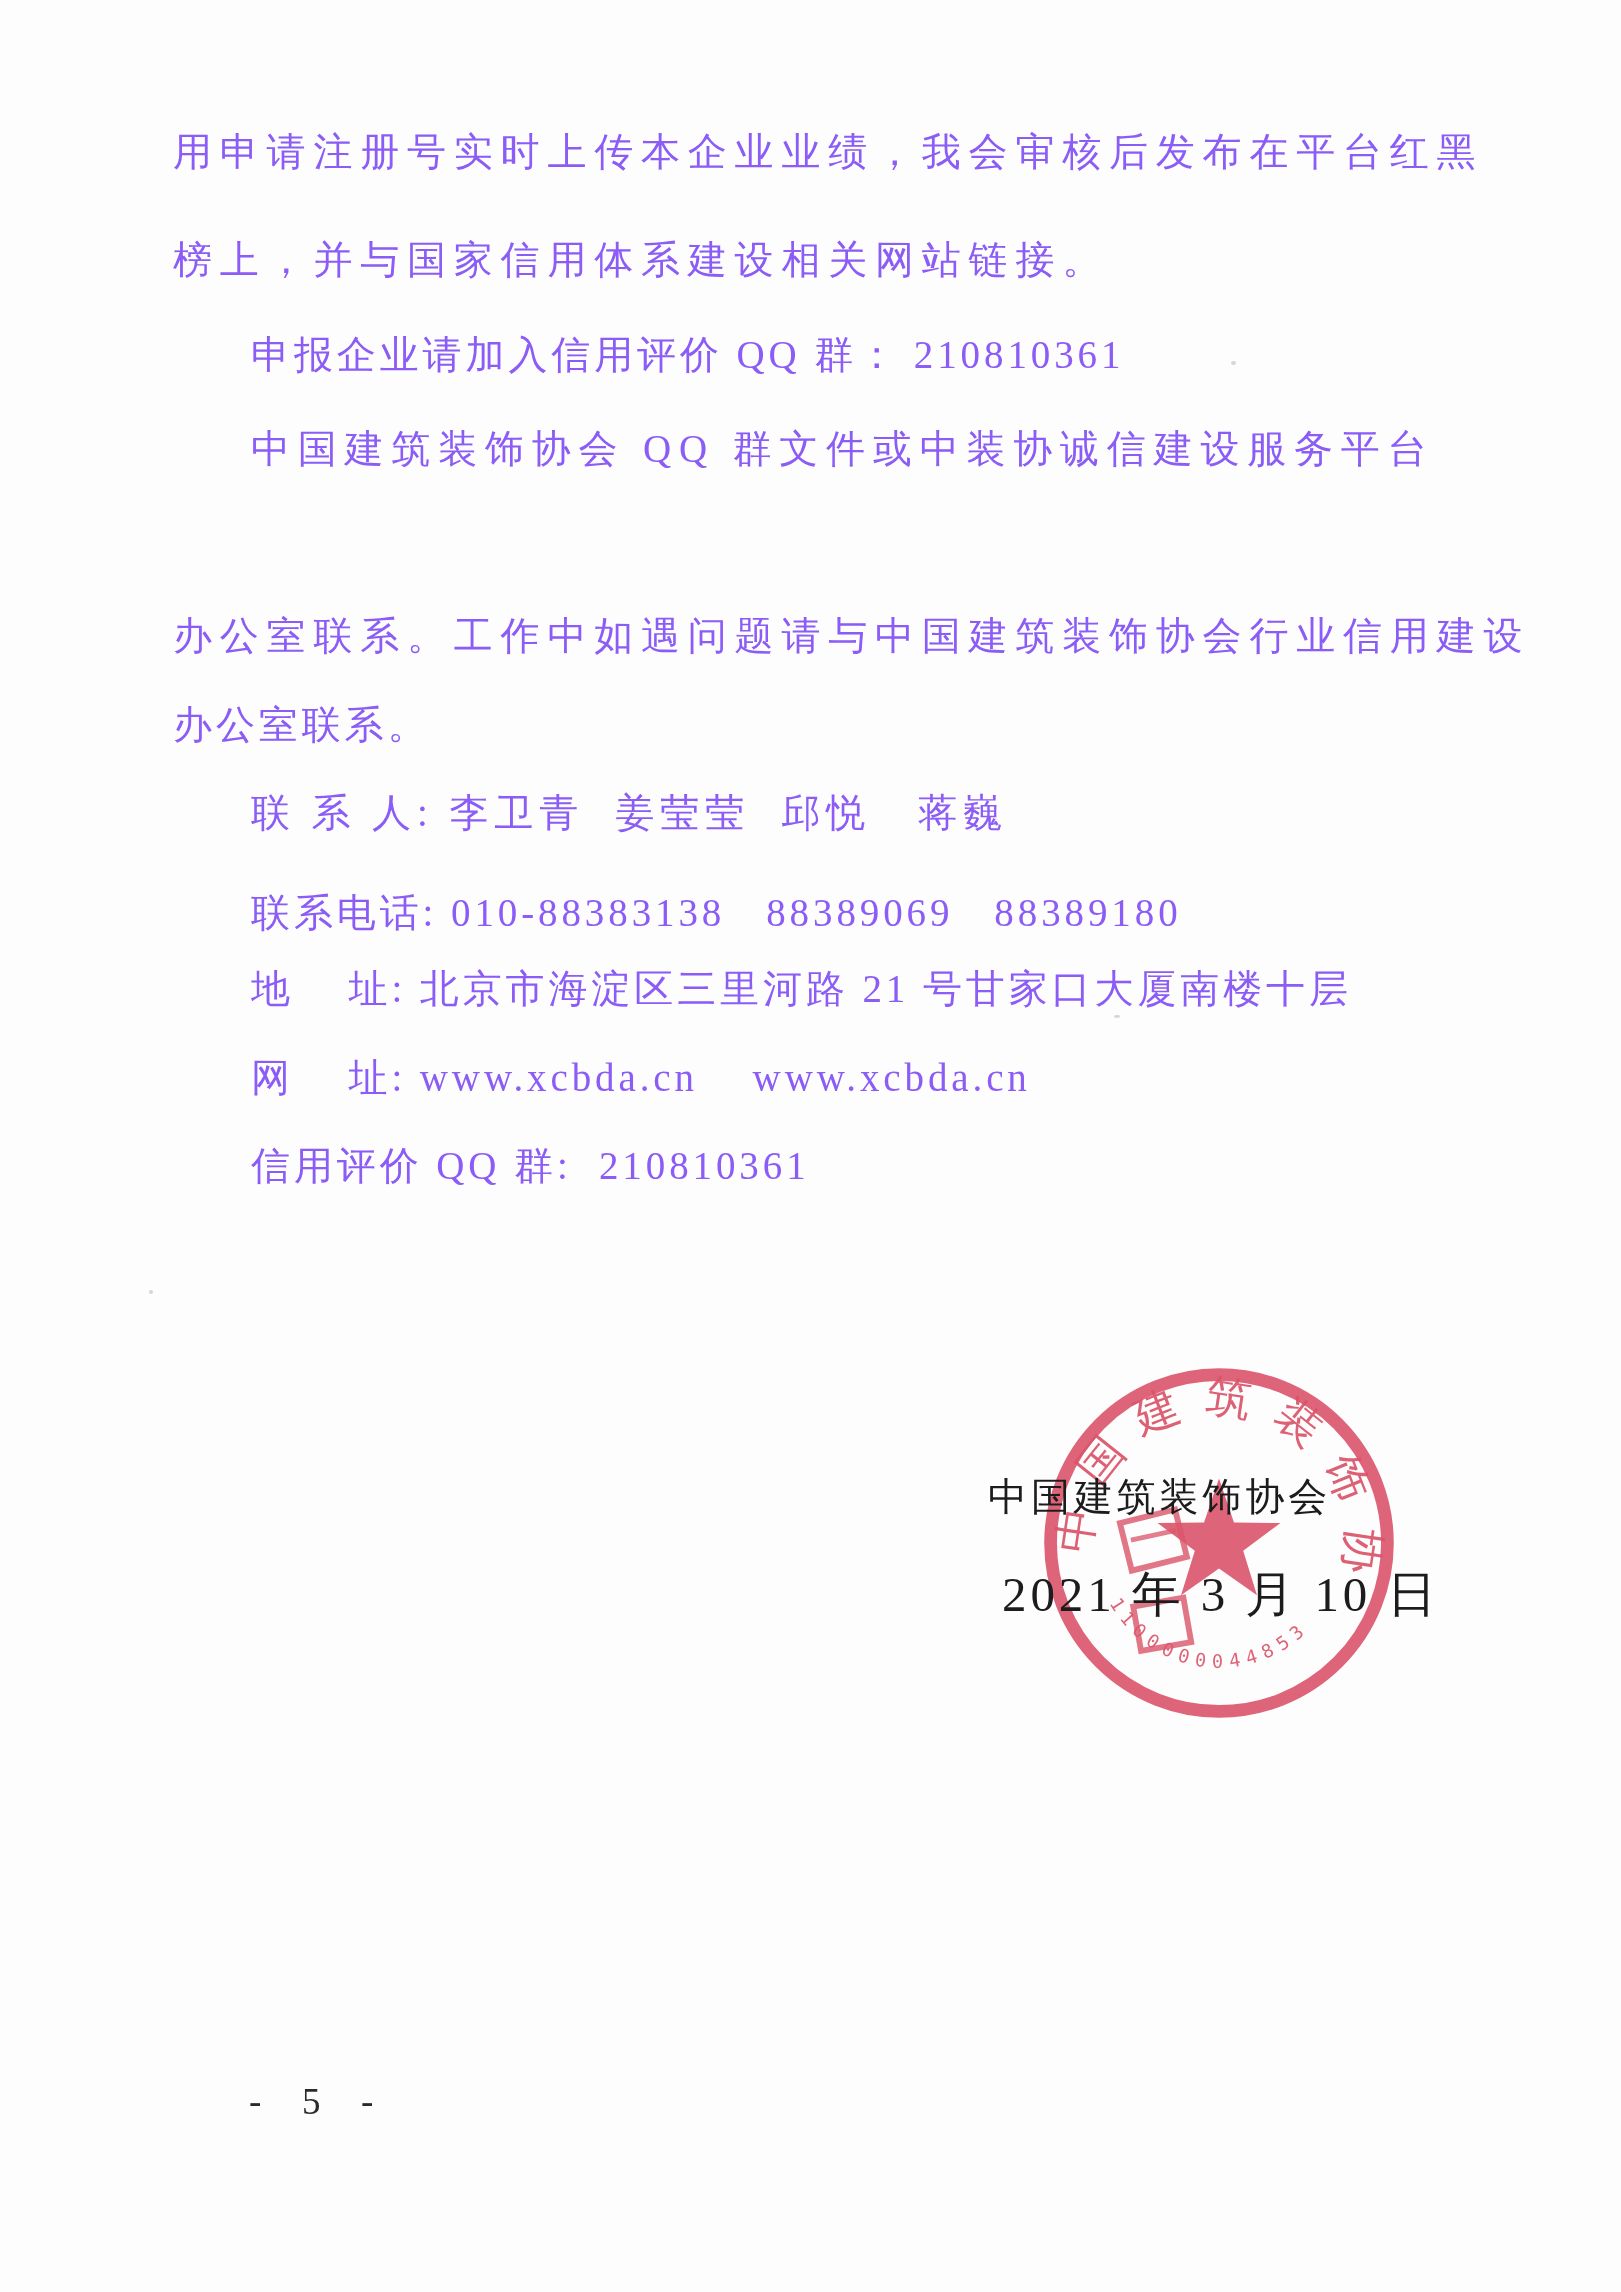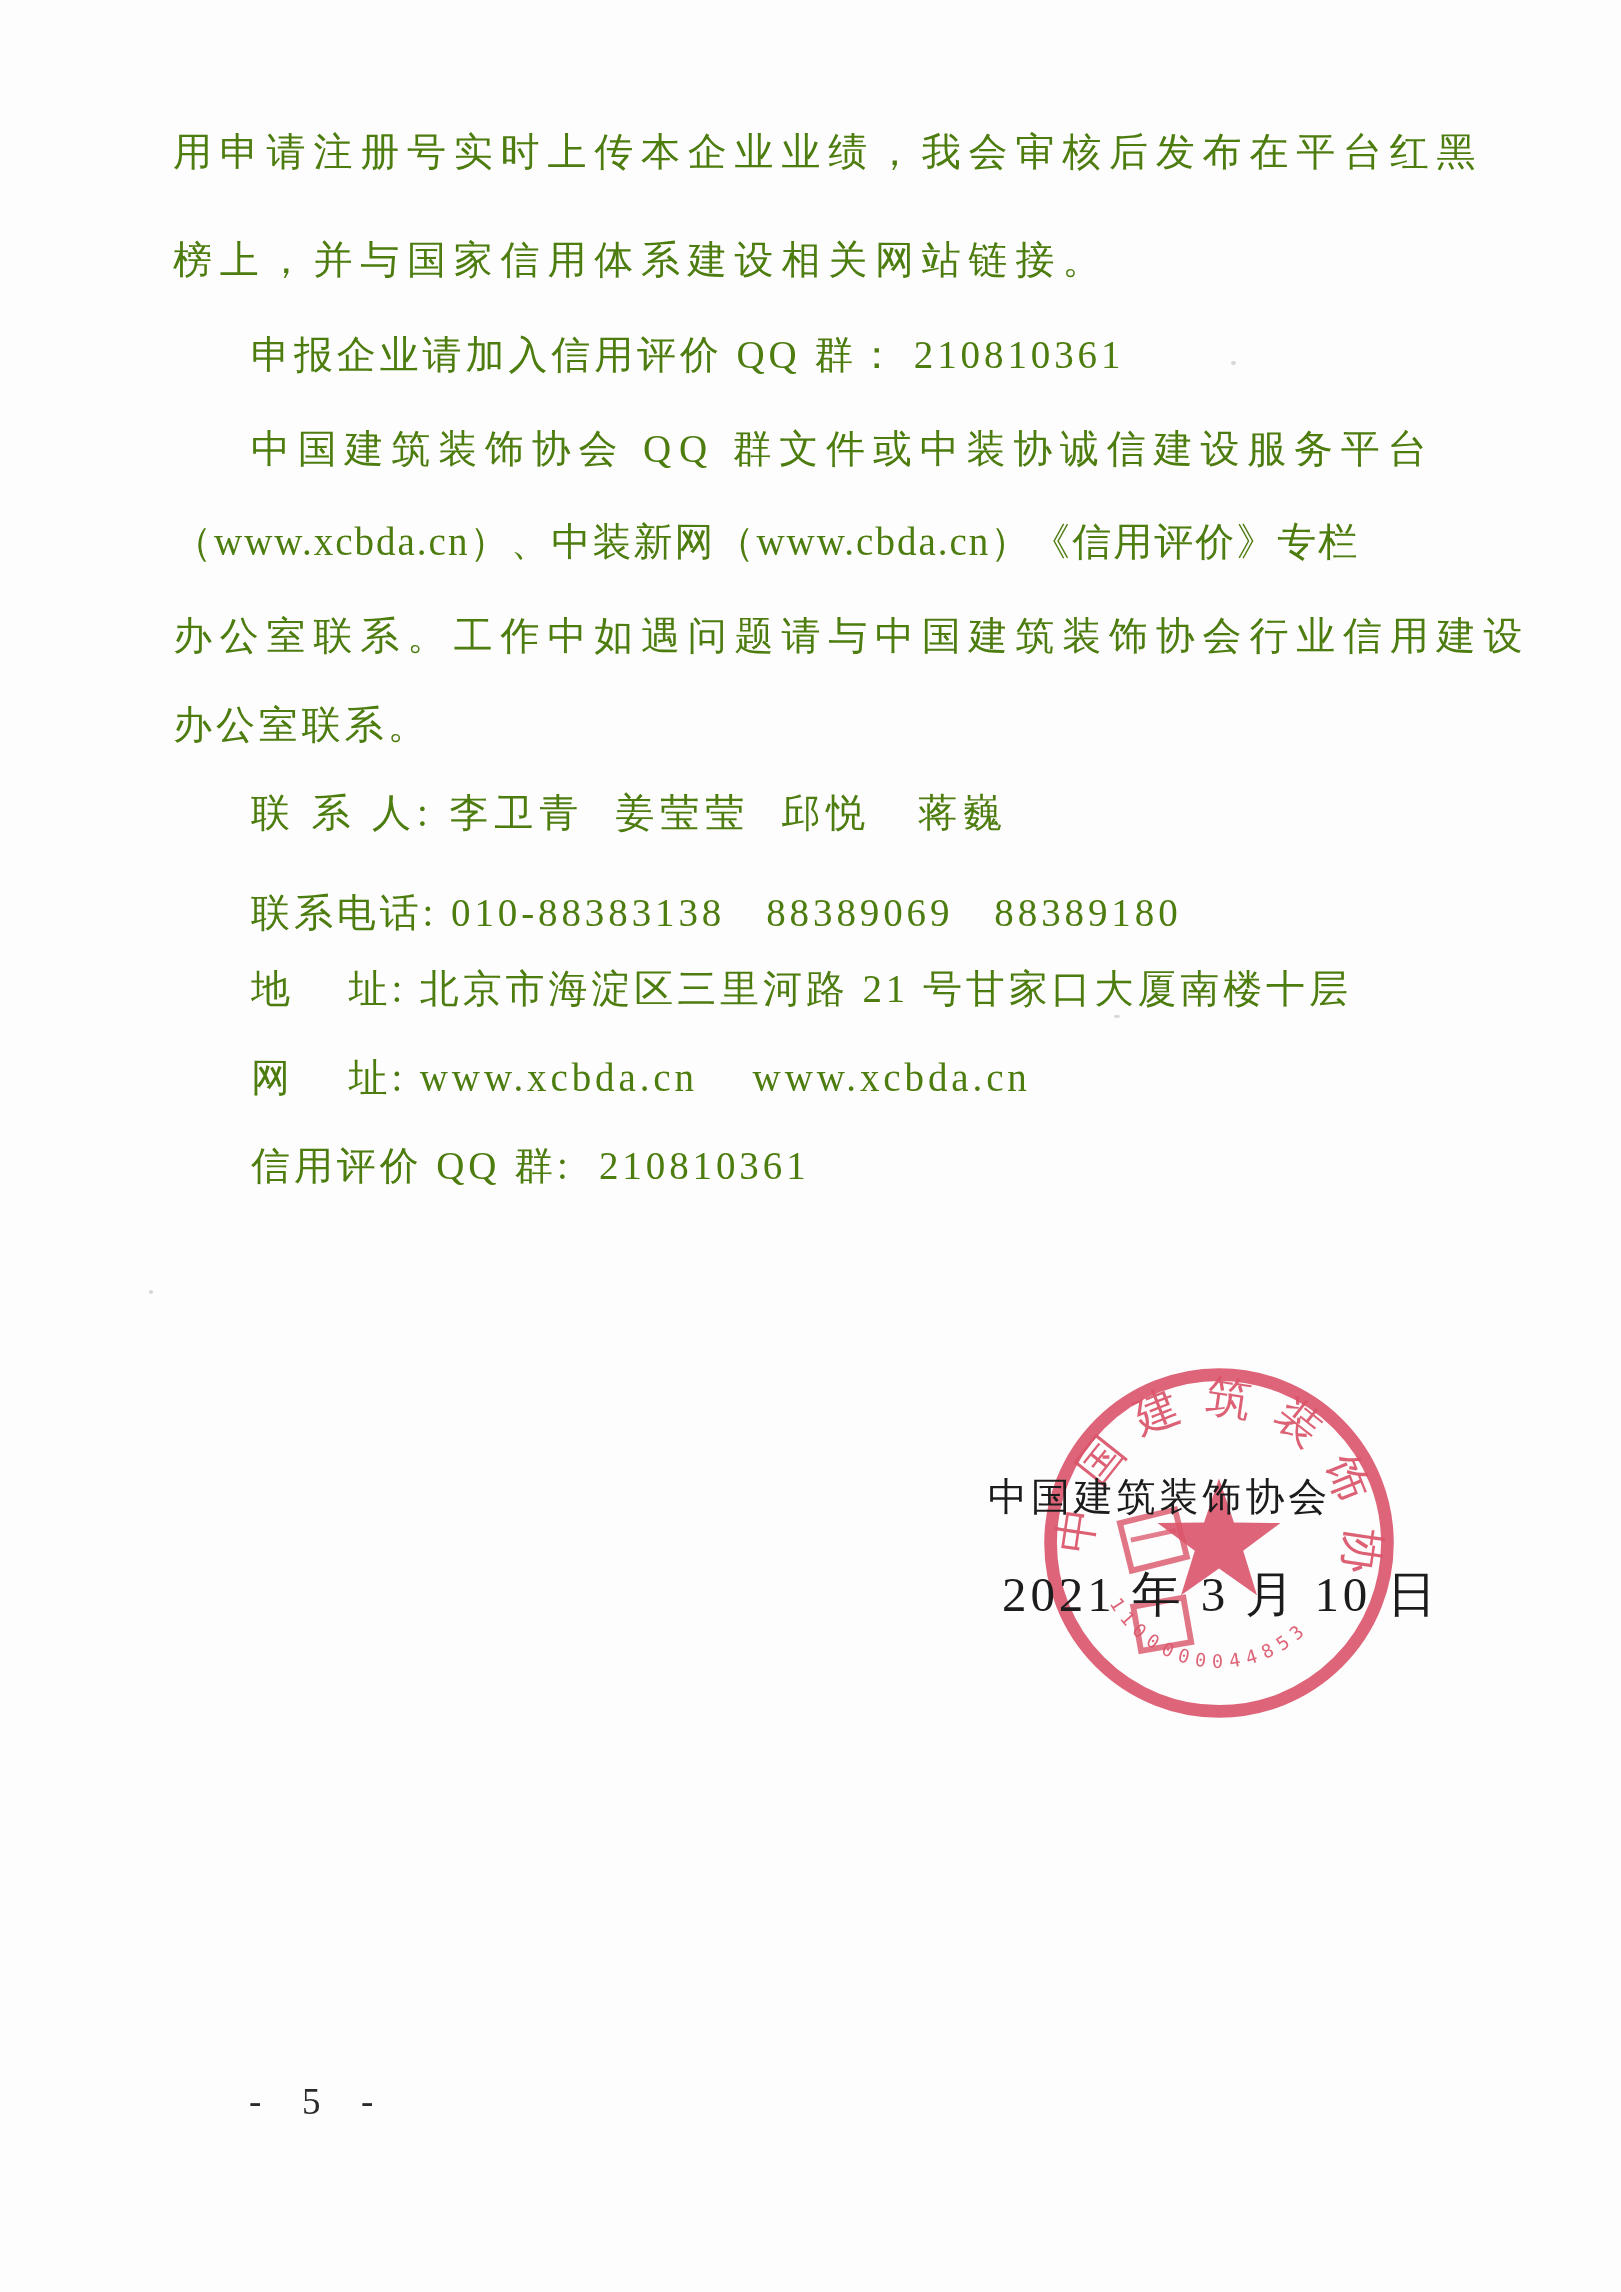--- a/index.html
+++ b/index.html
@@ -13,21 +13,21 @@
   }
   .page {
     position: absolute;
     inset: 0;
   }
   .line {
     position: absolute;
     font-size: 39px;
     line-height: 1.15;
     white-space: pre;
-    color: #4d7c0f;
+    color: #8b5cf6;
   }
   .ml  { left: 173px; }   
   .ind { left: 251px; }   
   .ls8 { letter-spacing: 7.8px; }
   .ls6 { letter-spacing: 5.9px; }
   .ls4 { letter-spacing: 3.9px; }
   .ls2 { letter-spacing: 2px; }
   .signature-org {
     position: absolute;
     left: 988px; top: 1470px;
@@ -57,21 +57,20 @@
 </style>
 </head>
 <body>
 
 <div class="page">
 
   <div class="line ml  ls8" style="top: 130px;">用申请注册号实时上传本企业业绩，我会审核后发布在平台红黑</div>
   <div class="line ml  ls8" style="top: 238px;">榜上，并与国家信用体系建设相关网站链接。</div>
   <div class="line ind ls4" style="top: 333px;">申报企业请加入信用评价 QQ 群： 210810361</div>
   <div class="line ind ls8" style="top: 427px;">中国建筑装饰协会 QQ 群文件或中装协诚信建设服务平台</div>
-  <div class="line ml  ls2" style="top: 520px;">（www.xcbda.cn）、中装新网（www.cbda.cn）《信用评价》专栏</div>
   <div class="line ml  ls8" style="top: 614px;">办公室联系。工作中如遇问题请与中国建筑装饰协会行业信用建设</div>
   <div class="line ml  ls4" style="top: 703px;">办公室联系。</div>
   <div class="line ind ls6" style="top: 791px;">联 系 人: 李卫青  姜莹莹  邱悦   蒋巍</div>
   <div class="line ind ls4" style="top: 879px; margin-top: 12px;">联系电话: 010-88383138   88389069   88389180</div>
   <div class="line ind ls4" style="top: 967px;">地    址: 北京市海淀区三里河路 21 号甘家口大厦南楼十层</div>
   <div class="line ind ls4" style="top: 1056px;">网    址: www.xcbda.cn    www.xcbda.cn</div>
   <div class="line ind ls4" style="top: 1144px;">信用评价 QQ 群:  210810361</div>
 
   <div class="signature-org">中国建筑装饰协会</div>
   <div class="signature-date">2021 年 3 月 10 日</div>

